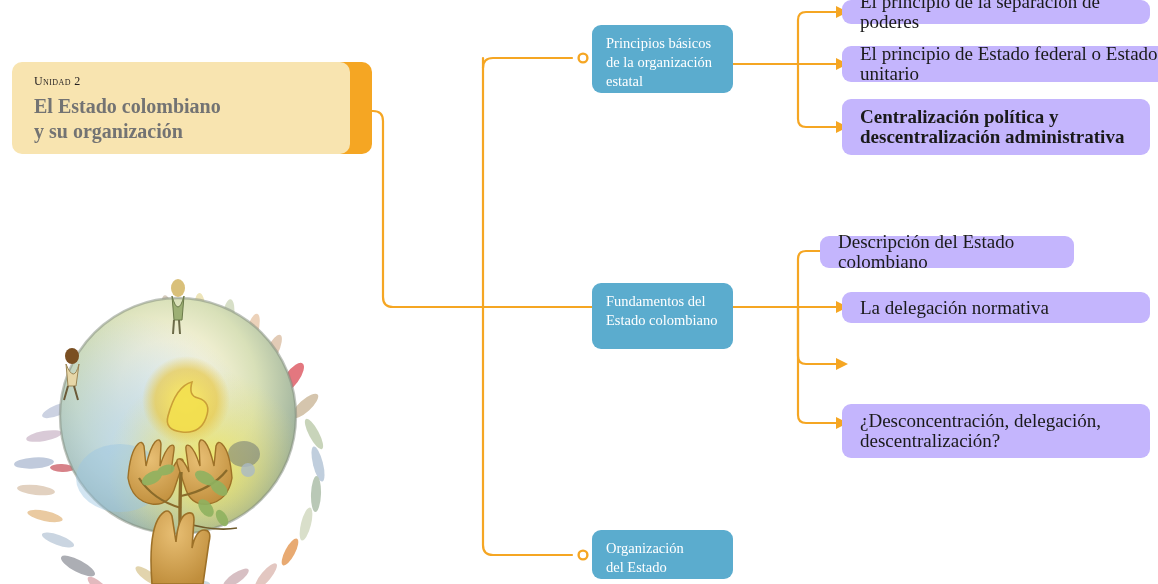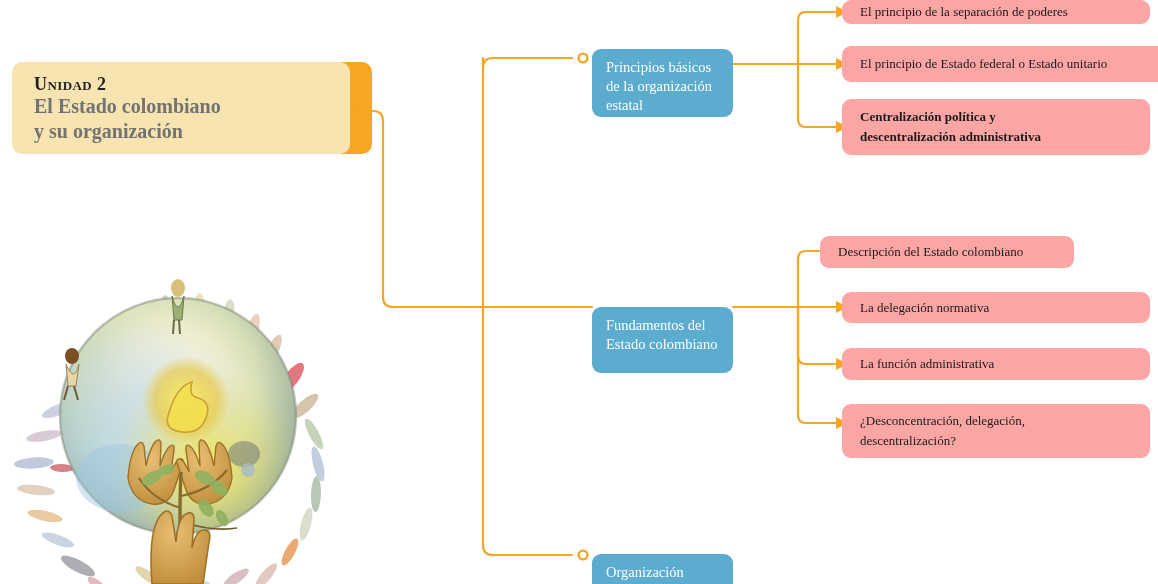--- a/index.html
+++ b/index.html
@@ -11,40 +11,40 @@
   }
   #page{position:relative;width:1158px;height:584px;background:#fff;}
 
   
   #title-card{position:absolute;left:12px;top:62px;width:348px;height:92px;}
   #title-tab{position:absolute;left:328px;top:0;width:32px;height:92px;
     background:#F5A623;border-radius:0 10px 10px 0;}
   #title-body{position:absolute;left:0;top:0;width:338px;height:92px;
     background:#F8E4B0;border-radius:10px;}
   #unit-label{position:absolute;left:22px;top:12px;
-    font-size:18px;letter-spacing:.4px;color:#231f20;font-weight:bold;
+    font-size:12px;letter-spacing:.4px;color:#231f20;font-weight:normal;
     font-variant:small-caps;}
   #unit-title{position:absolute;left:22px;top:32px;width:300px;
     font-size:20px;line-height:25px;font-weight:bold;color:#737373;}
 
   
   #illustration{position:absolute;left:0px;top:178px;width:340px;height:406px;}
   #illustration svg{display:block;}
 
   
   #wires{position:absolute;left:0;top:0;width:1158px;height:584px;}
 
   
   .node-mid{position:absolute;background:#5BACCE;border-radius:9px;
     color:#ffffff;font-size:14.5px;line-height:19px;
-    padding:9px 13px 9px 14px;box-sizing:border-box;margin-top:24px;}
-
-  
-  .node-leaf{position:absolute;background:#fca5a5;border-radius:9px;
-    color:#1a1a1a;font-size:13px;line-height:20px;
+    padding:9px 13px 9px 14px;box-sizing:border-box;}
+
+  
+  .node-leaf{position:absolute;background:#c4b5fd;border-radius:9px;
+    color:#1a1a1a;font-size:19px;line-height:20px;
     padding:7px 14px 7px 18px;box-sizing:border-box;
     display:flex;align-items:center;}
 </style>
 </head>
 <body>
 
 <div id="page">
 
   <div id="title-card">
     <div id="title-tab"></div>
@@ -293,23 +293,20 @@
   </div>
 
   <div class="node-leaf" style="left:820px;top:236px;width:254px;height:32px;">
     <span>Descripción del Estado colombiano</span>
   </div>
 
   <div class="node-leaf" style="left:842px;top:292px;width:308px;height:31px;">
     <span>La delegación normativa</span>
   </div>
 
-  <div class="node-leaf" style="left:842px;top:348px;width:308px;height:32px;">
-    <span>La función administrativa</span>
-  </div>
 
   <div class="node-leaf" style="left:842px;top:404px;width:308px;height:54px;">
     <div>
       <span>¿Desconcentración, delegación,</span><br>
       <span>descentralización?</span>
     </div>
   </div>
 
 </div>
 

